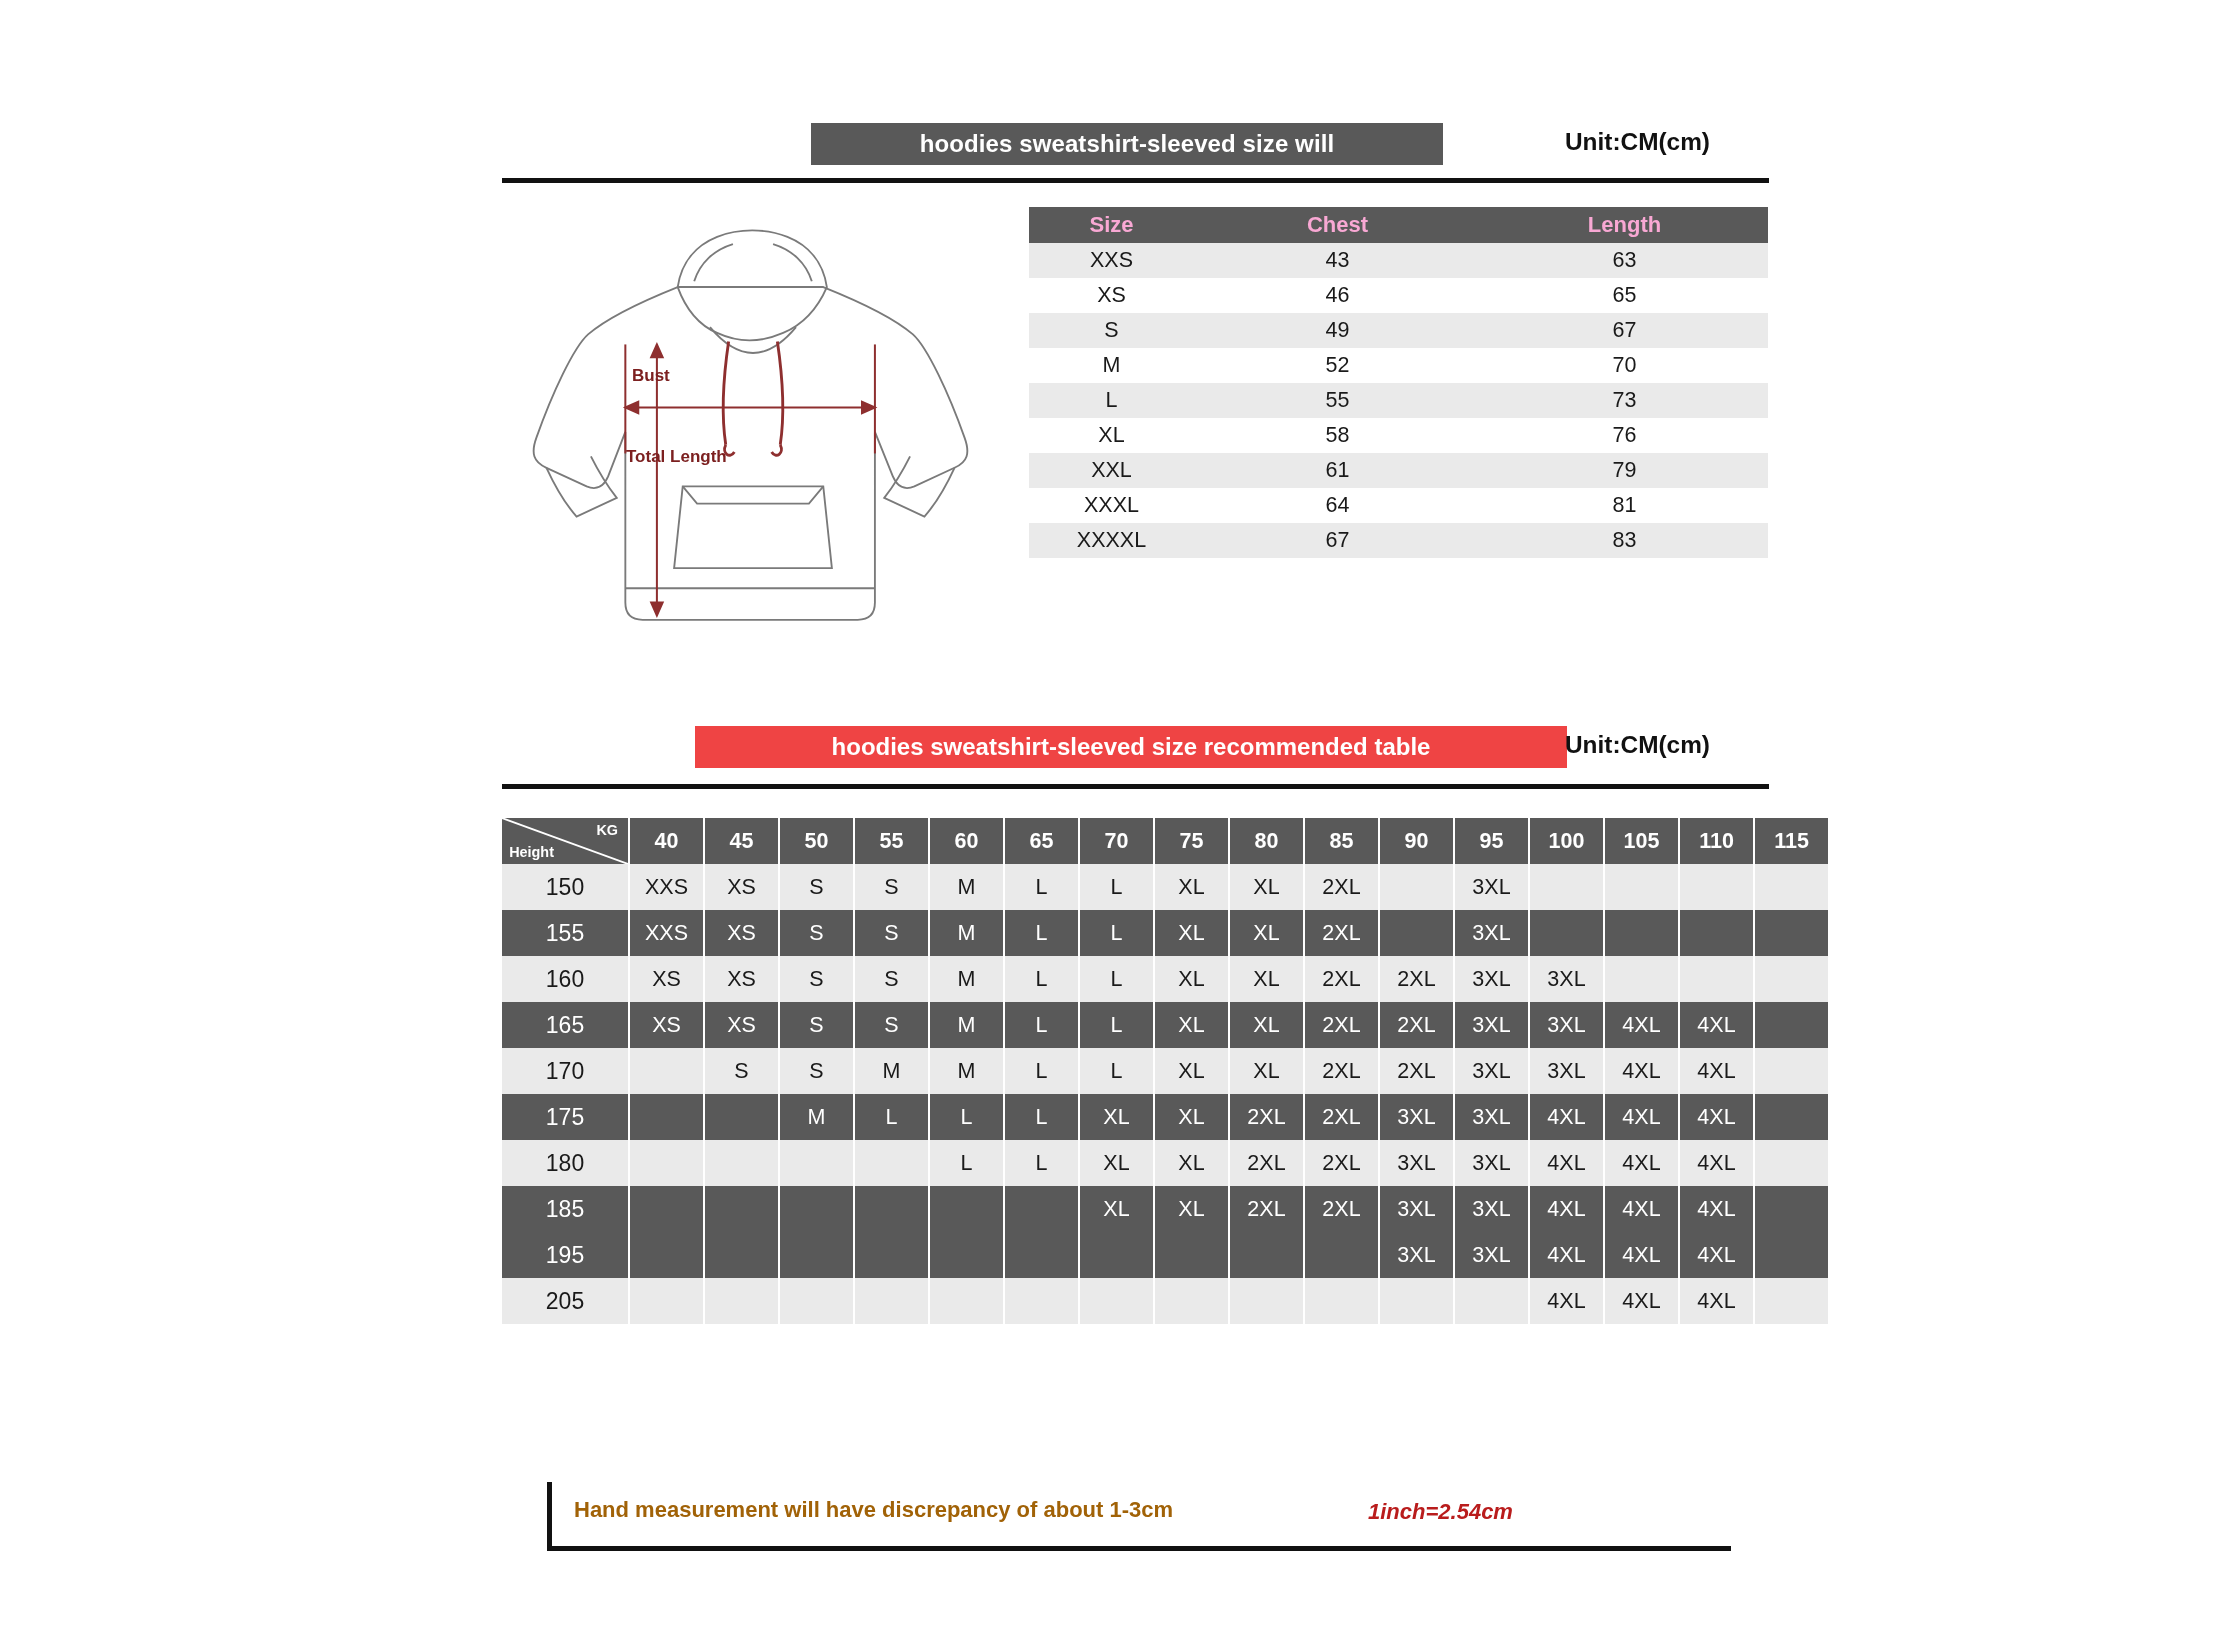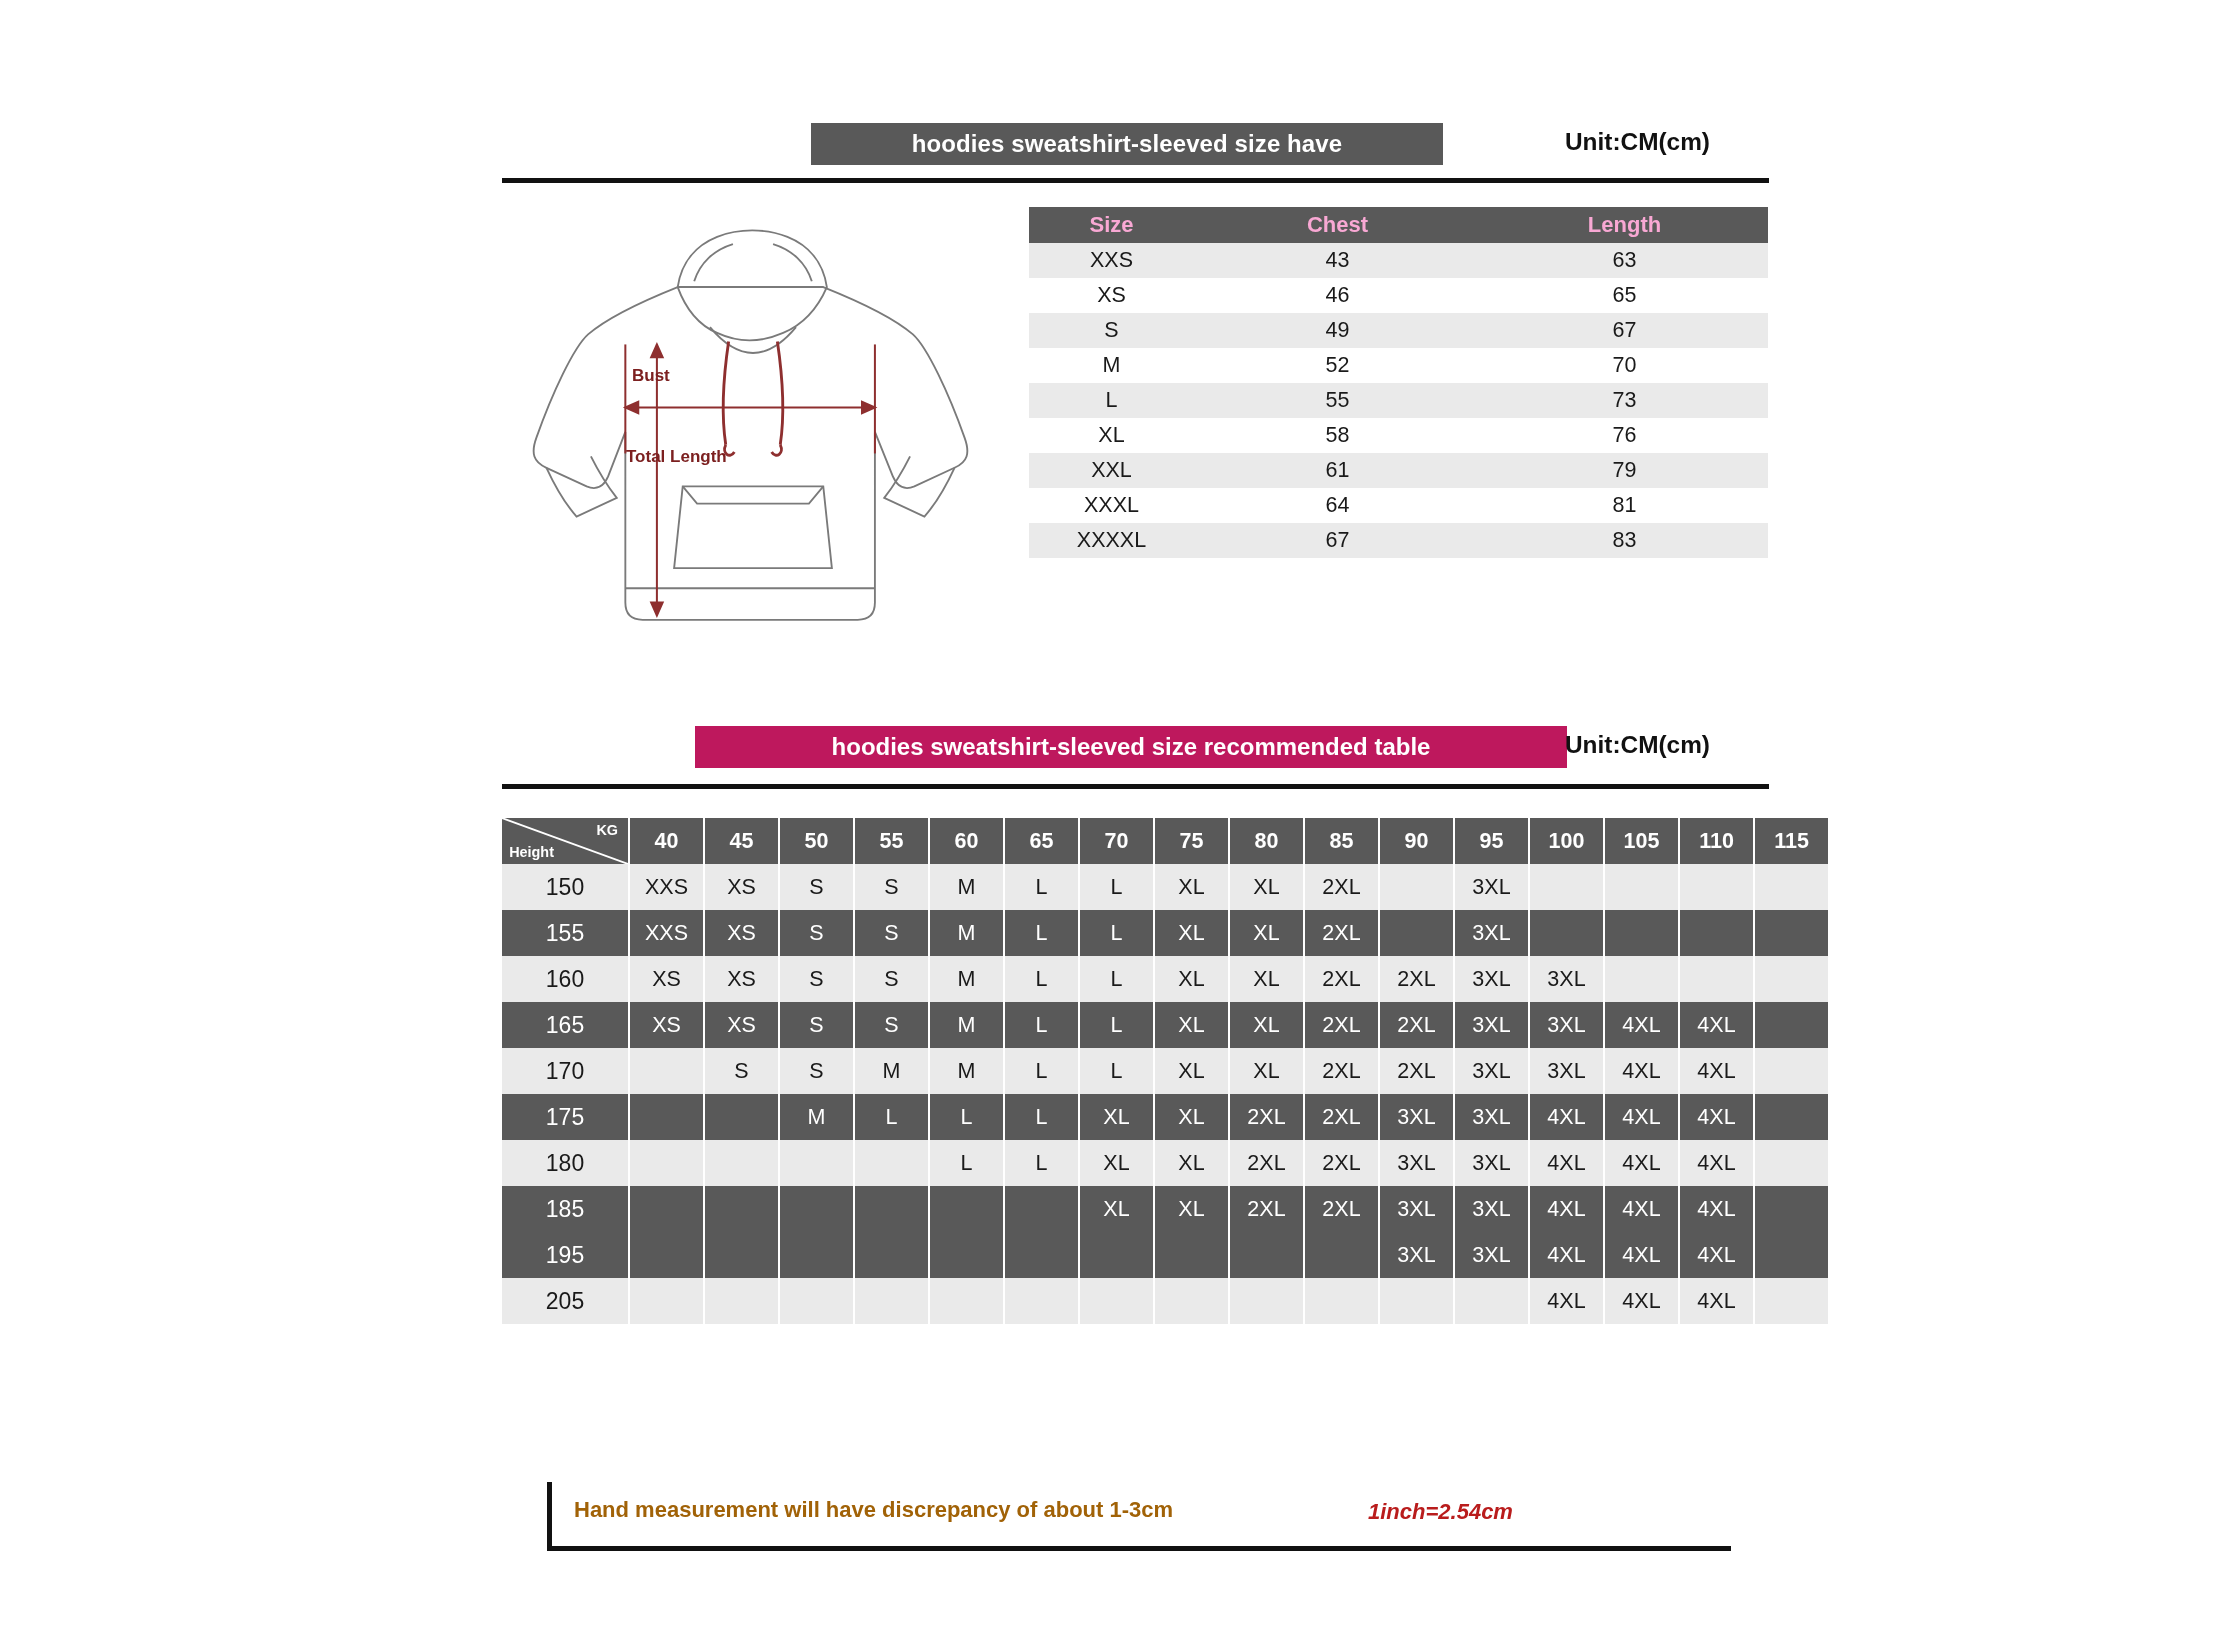--- a/index.html
+++ b/index.html
@@ -109,21 +109,21 @@
   .t1 col.c2 { width: 287px; }
   .t1 col.c3 { width: 287px; }
 
   
   .title-row2 {
     position: absolute;
     left: 695px;
     top: 726px;
     width: 872px;
     height: 42px;
-    background: #be185d;
+    background: #ef4444;
     color: #ffffff;
     font-size: 24px;
     font-weight: bold;
     display: flex;
     align-items: center;
     justify-content: center;
   }
   .unit2 {
     position: absolute;
     left: 1565px;
@@ -239,21 +239,21 @@
     color: #b91c1c;
     font-style: italic;
   }
 </style>
 </head>
 <body>
 
 <div class="sheet">
 
   <div class="title-row1">
-    <span>hoodies sweatshirt-sleeved size  have</span>
+    <span>hoodies sweatshirt-sleeved size  will</span>
   </div>
   <div class="unit1">Unit:CM(cm)</div>
   <div class="rule1"></div>
 
   <div class="hoodie-wrap">
     <svg width="502" height="502" viewBox="0 0 700 700" xmlns="http://www.w3.org/2000/svg">
       <g fill="none" stroke="#7a7a7a" stroke-width="2.6">
 
         <path d="M245 120 C 215 132 150 160 120 186 C 100 204 70 268 48 330 C 40 352 44 364 62 372 L 118 398 C 132 404 142 398 148 384 L 172 322 L 172 560 C 172 576 180 584 196 584 L 496 584 C 512 584 520 576 520 560 L 520 322 L 545 384 C 551 398 561 404 575 398 L 631 372 C 649 364 653 352 645 330 C 623 268 593 204 573 186 C 543 160 478 132 448 120 Z"></path>
 

